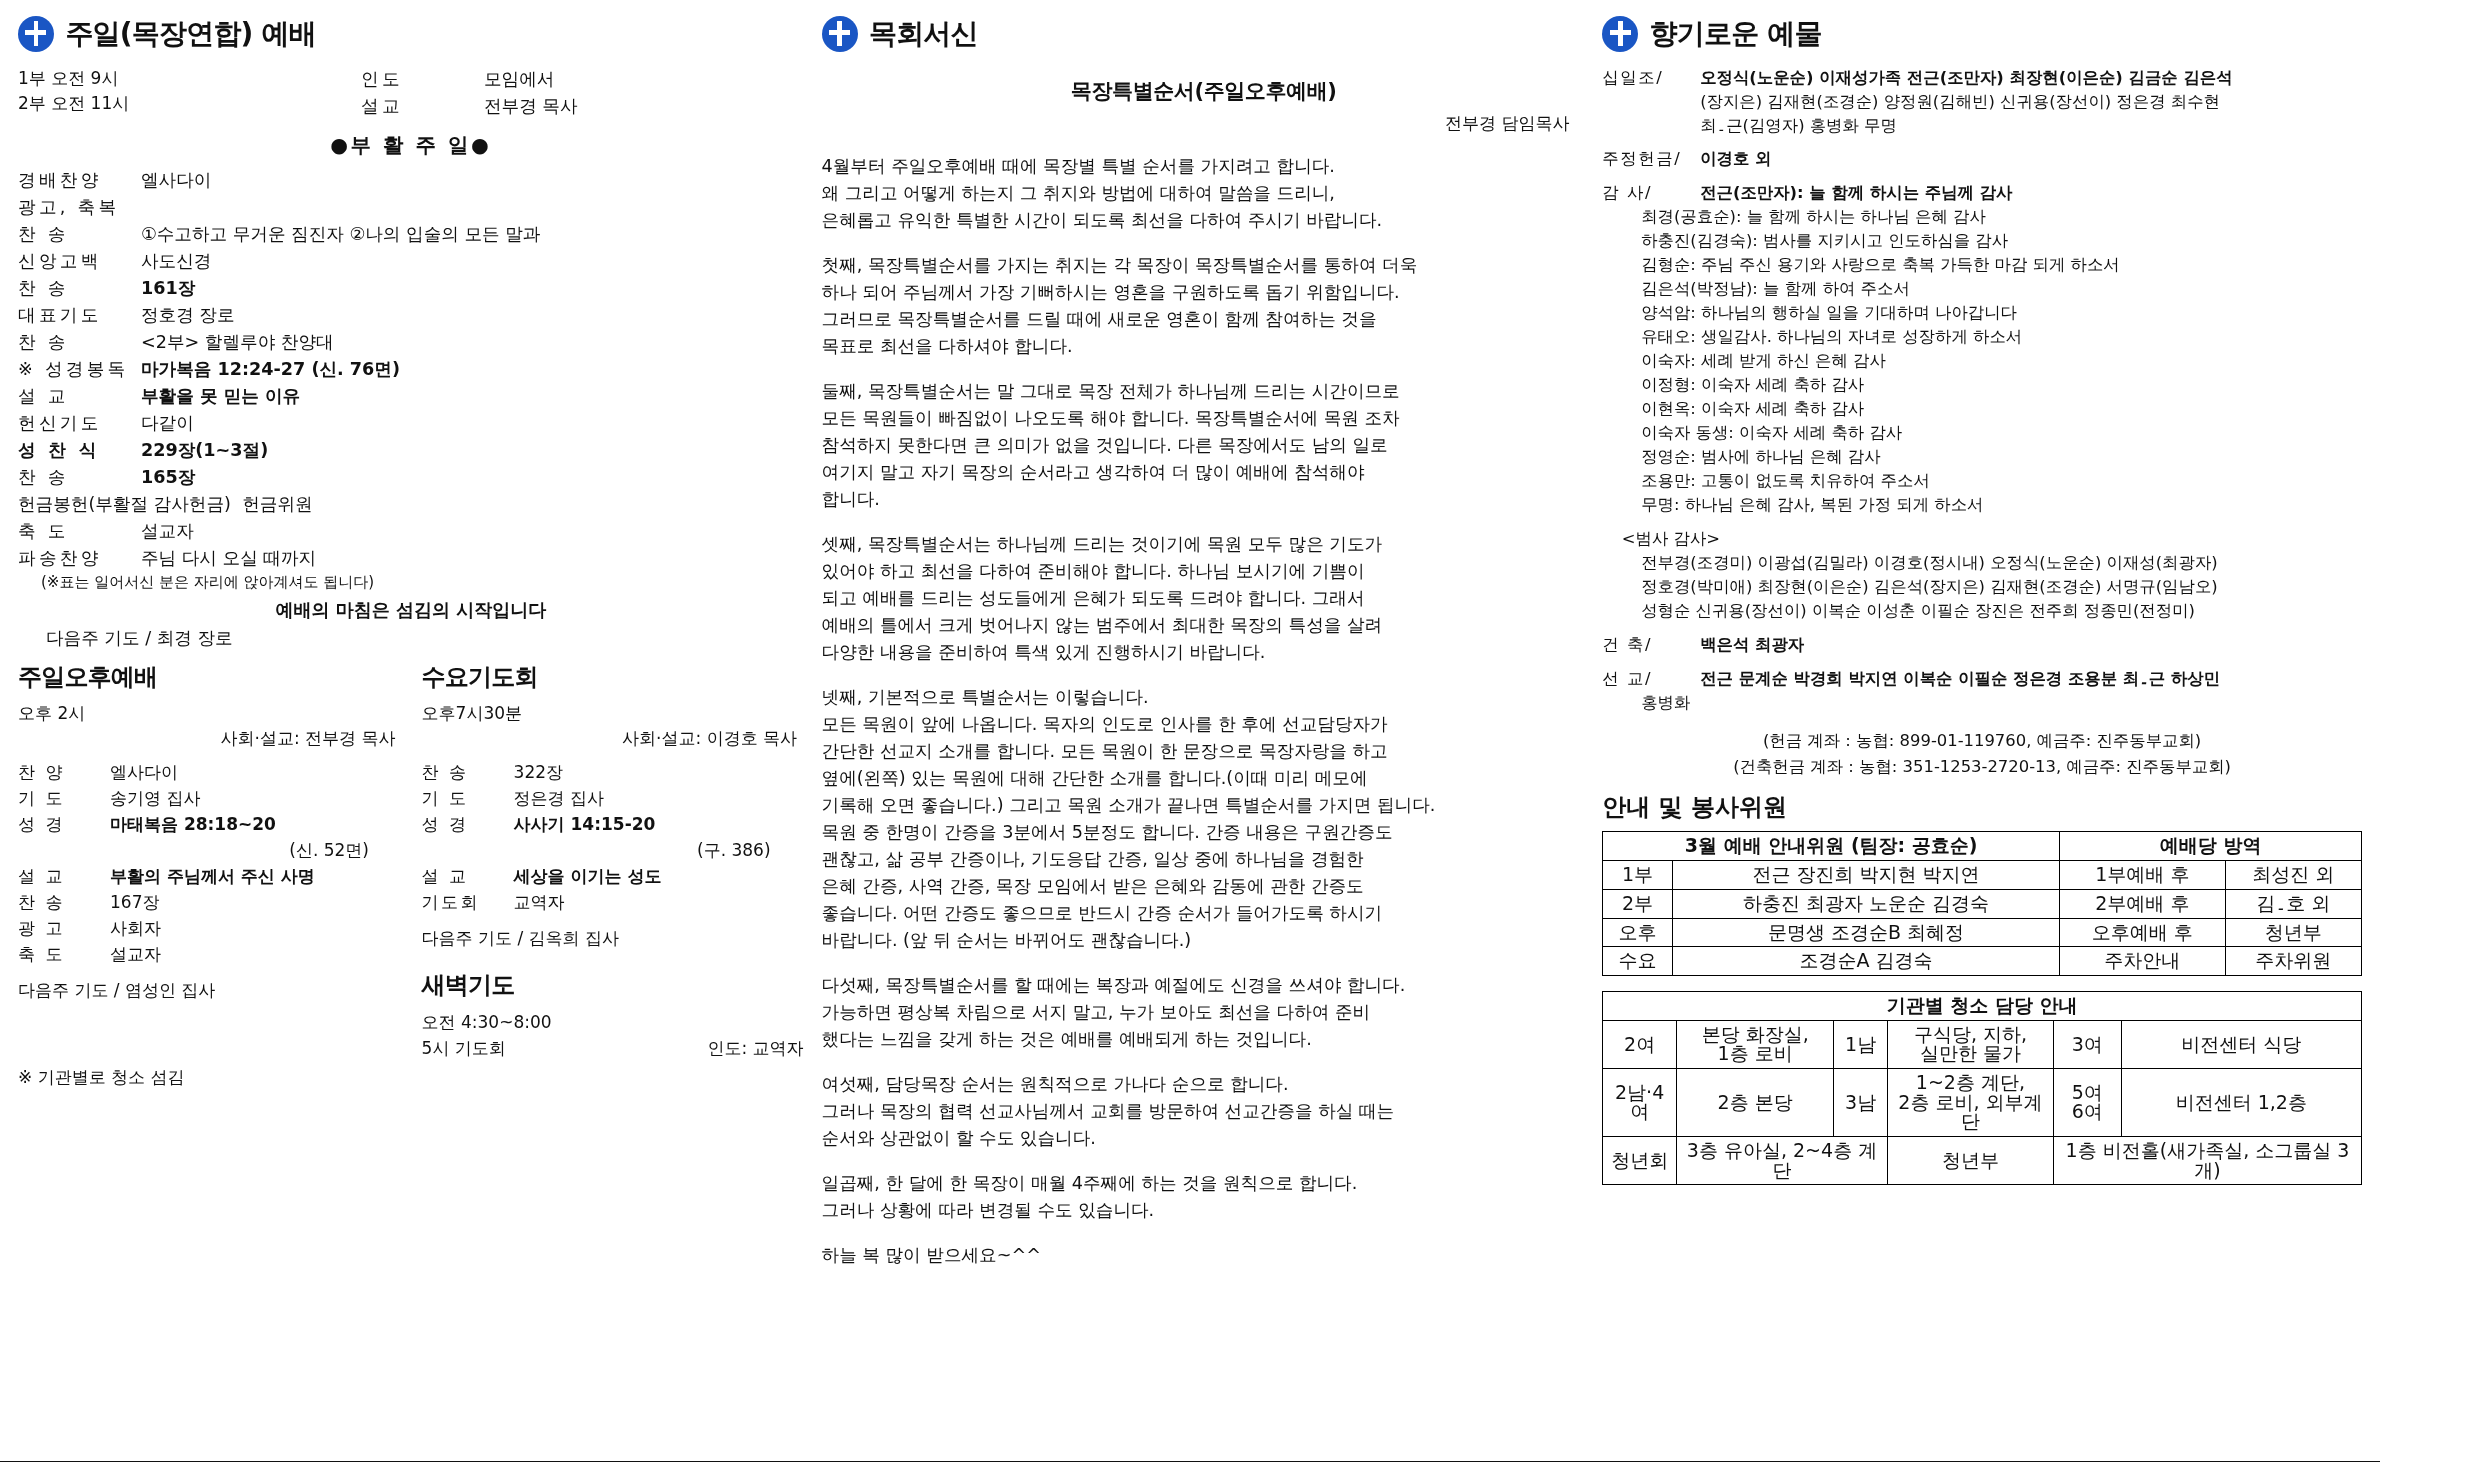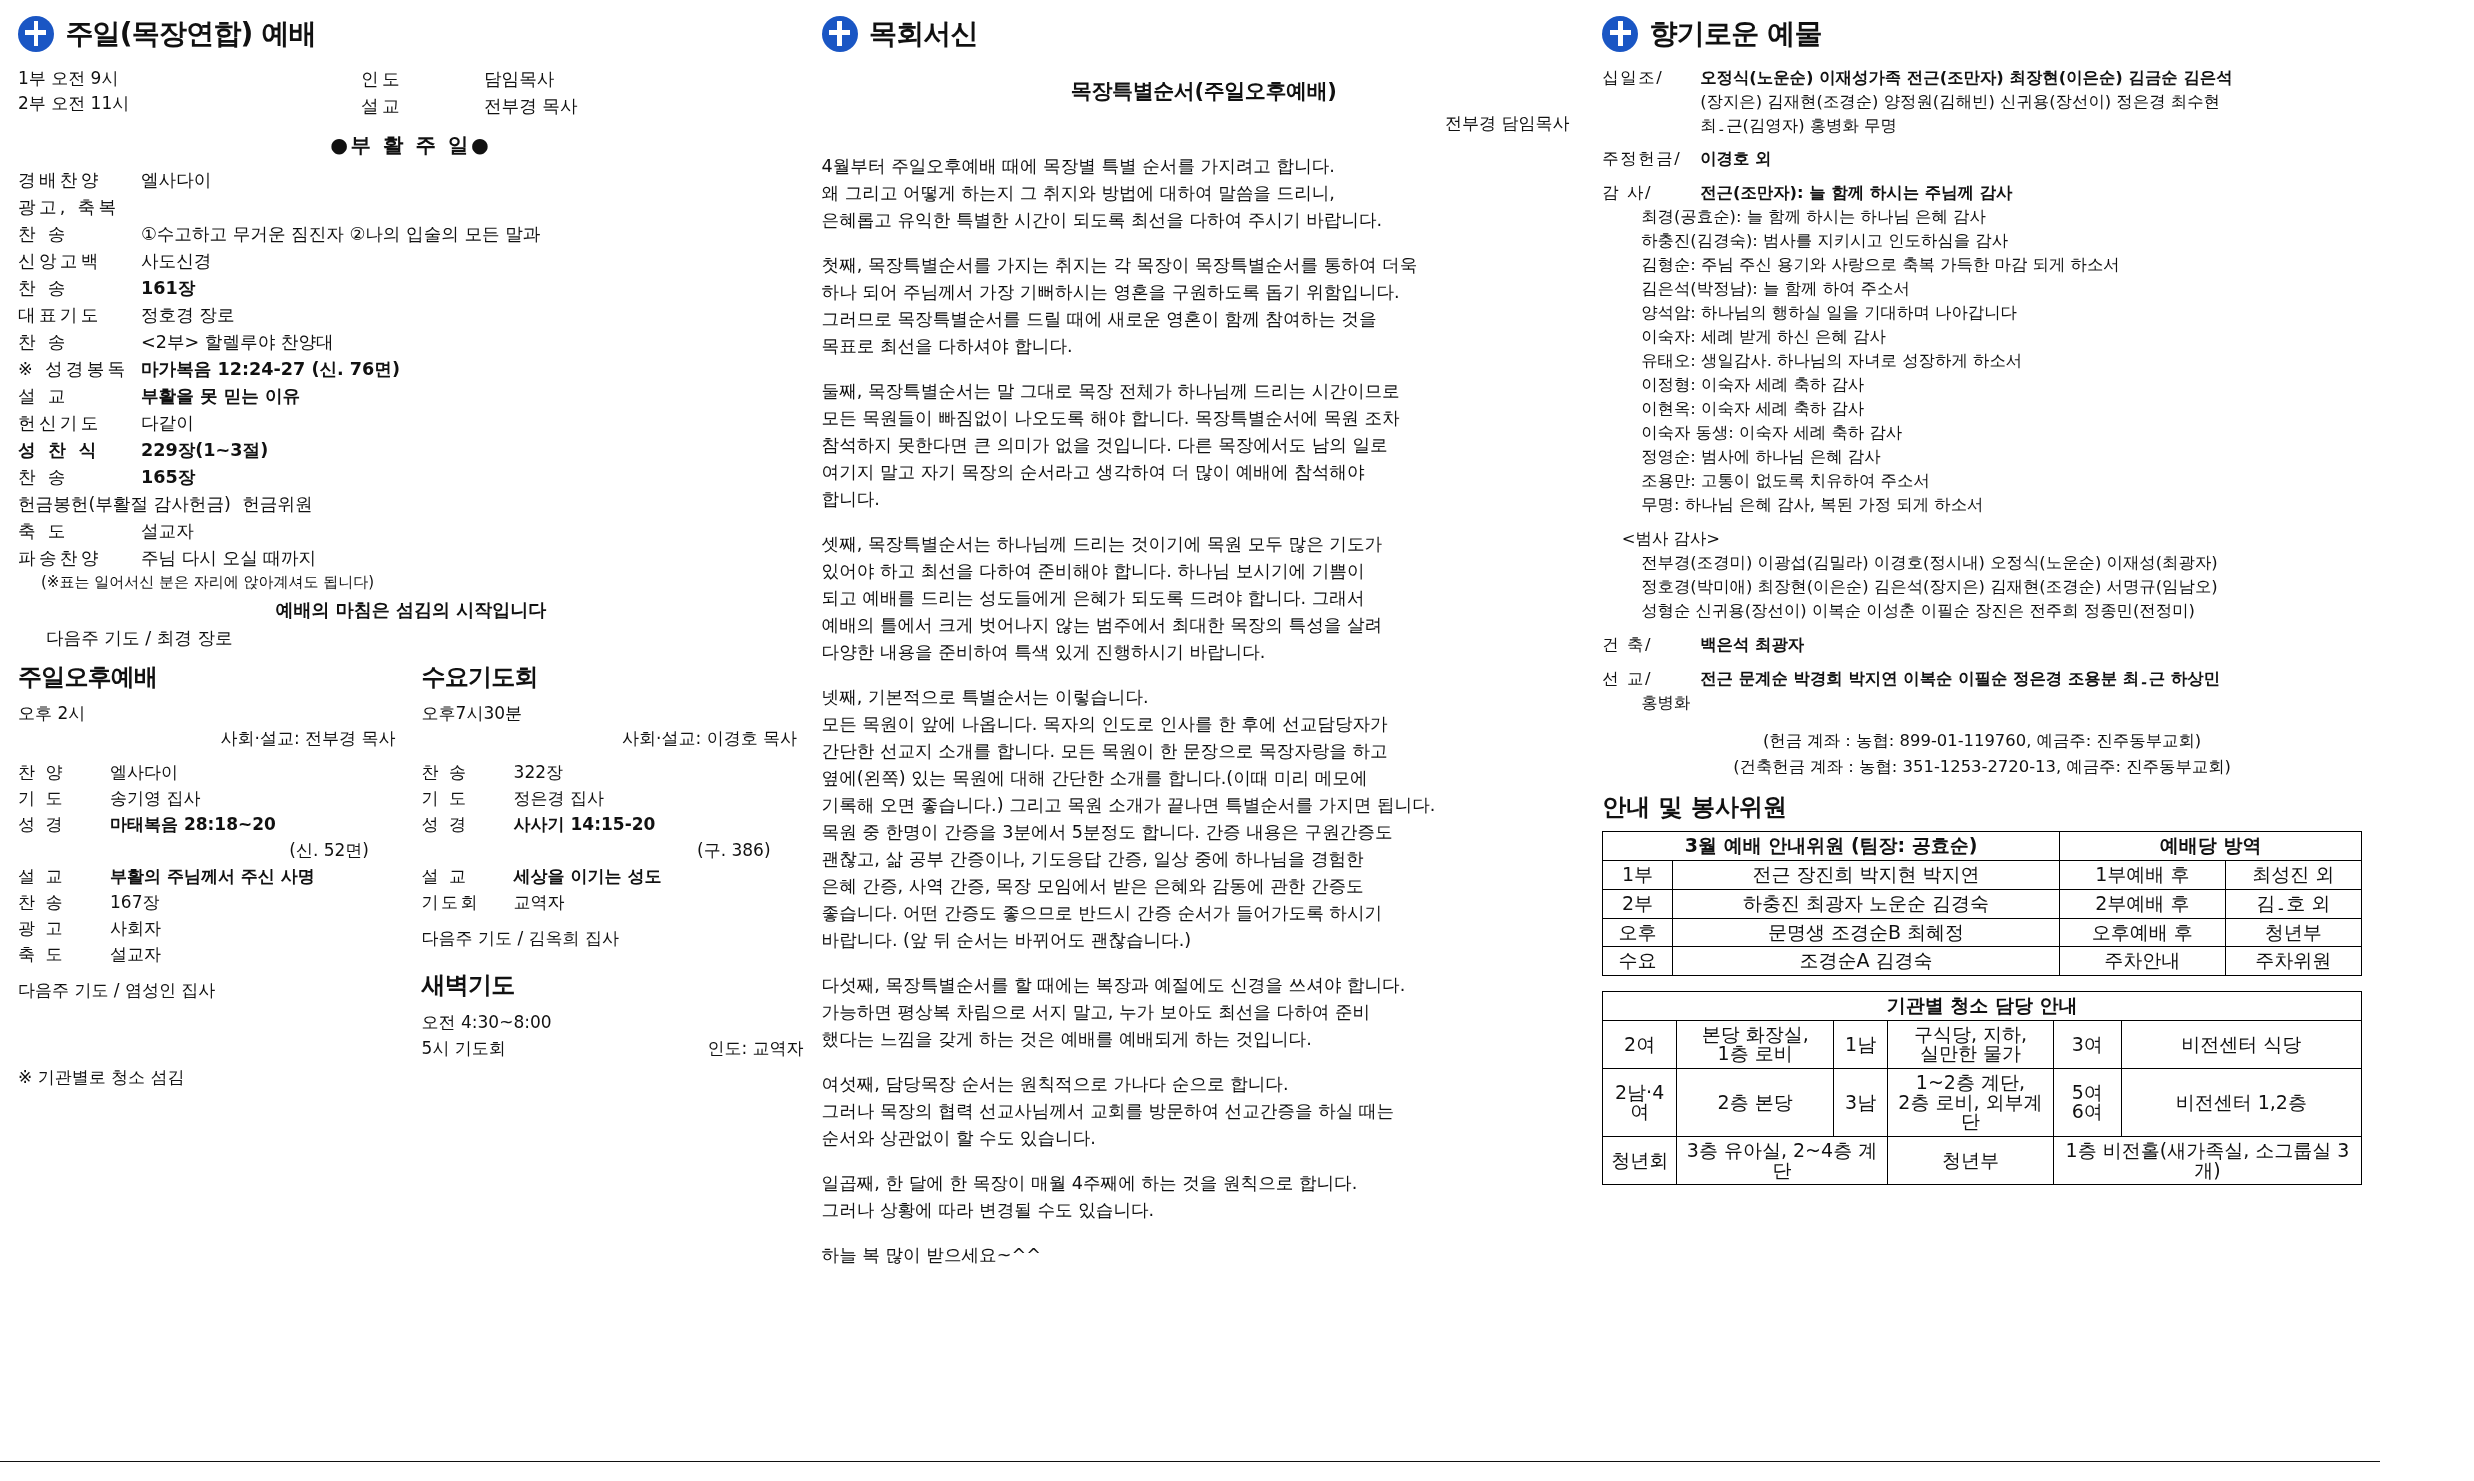--- a/index.html
+++ b/index.html
@@ -225,21 +225,21 @@
     </div>
 
     <div class="two-col-top">
       <div class="left">
         <div class="line">1부 오전 9시</div>
         <div class="line">2부 오전 11시</div>
       </div>
       <div class="right">
         <div class="row">
           <div class="lbl">인도</div>
-          <div class="val">담임목사</div>
+          <div class="val">모임에서</div>
         </div>
         <div class="row">
           <div class="lbl">설교</div>
           <div class="val">전부경 목사</div>
         </div>
       </div>
     </div>
 
     <div class="banner">●부 활 주 일●</div>
 
@@ -463,22 +463,22 @@
     <div style="height:9.8px"></div>
     <div class="c3row">
       <div class="lbl">감 사/</div>
       <div class="val">전근(조만자): 늘 함께 하시는 주님께 감사</div>
     </div>
     <div class="c3ind">최경(공효순): 늘 함께 하시는 하나님 은혜 감사</div>
     <div class="c3ind">하충진(김경숙): 범사를 지키시고 인도하심을 감사</div>
     <div class="c3ind">김형순: 주님 주신 용기와 사랑으로 축복 가득한 마감 되게 하소서</div>
     <div class="c3ind">김은석(박정남): 늘 함께 하여 주소서</div>
     <div class="c3ind">양석암: 하나님의 행하실 일을 기대하며 나아갑니다</div>
+    <div class="c3ind">유태오: 생일감사. 하나님의 자녀로 성장하게 하소서</div>
     <div class="c3ind">이숙자: 세례 받게 하신 은혜 감사</div>
-    <div class="c3ind">유태오: 생일감사. 하나님의 자녀로 성장하게 하소서</div>
     <div class="c3ind">이정형: 이숙자 세례 축하 감사</div>
     <div class="c3ind">이현옥: 이숙자 세례 축하 감사</div>
     <div class="c3ind">이숙자 동생: 이숙자 세례 축하 감사</div>
     <div class="c3ind">정영순: 범사에 하나님 은혜 감사</div>
     <div class="c3ind">조용만: 고통이 없도록 치유하여 주소서</div>
     <div class="c3ind">무명: 하나님 은혜 감사, 복된 가정 되게 하소서</div>
 
     <div style="height:9.8px"></div>
     <div class="c3ind2">&lt;범사 감사&gt;</div>
     <div class="c3ind">전부경(조경미) 이광섭(김밀라) 이경호(정시내) 오정식(노운순) 이재성(최광자)</div>

